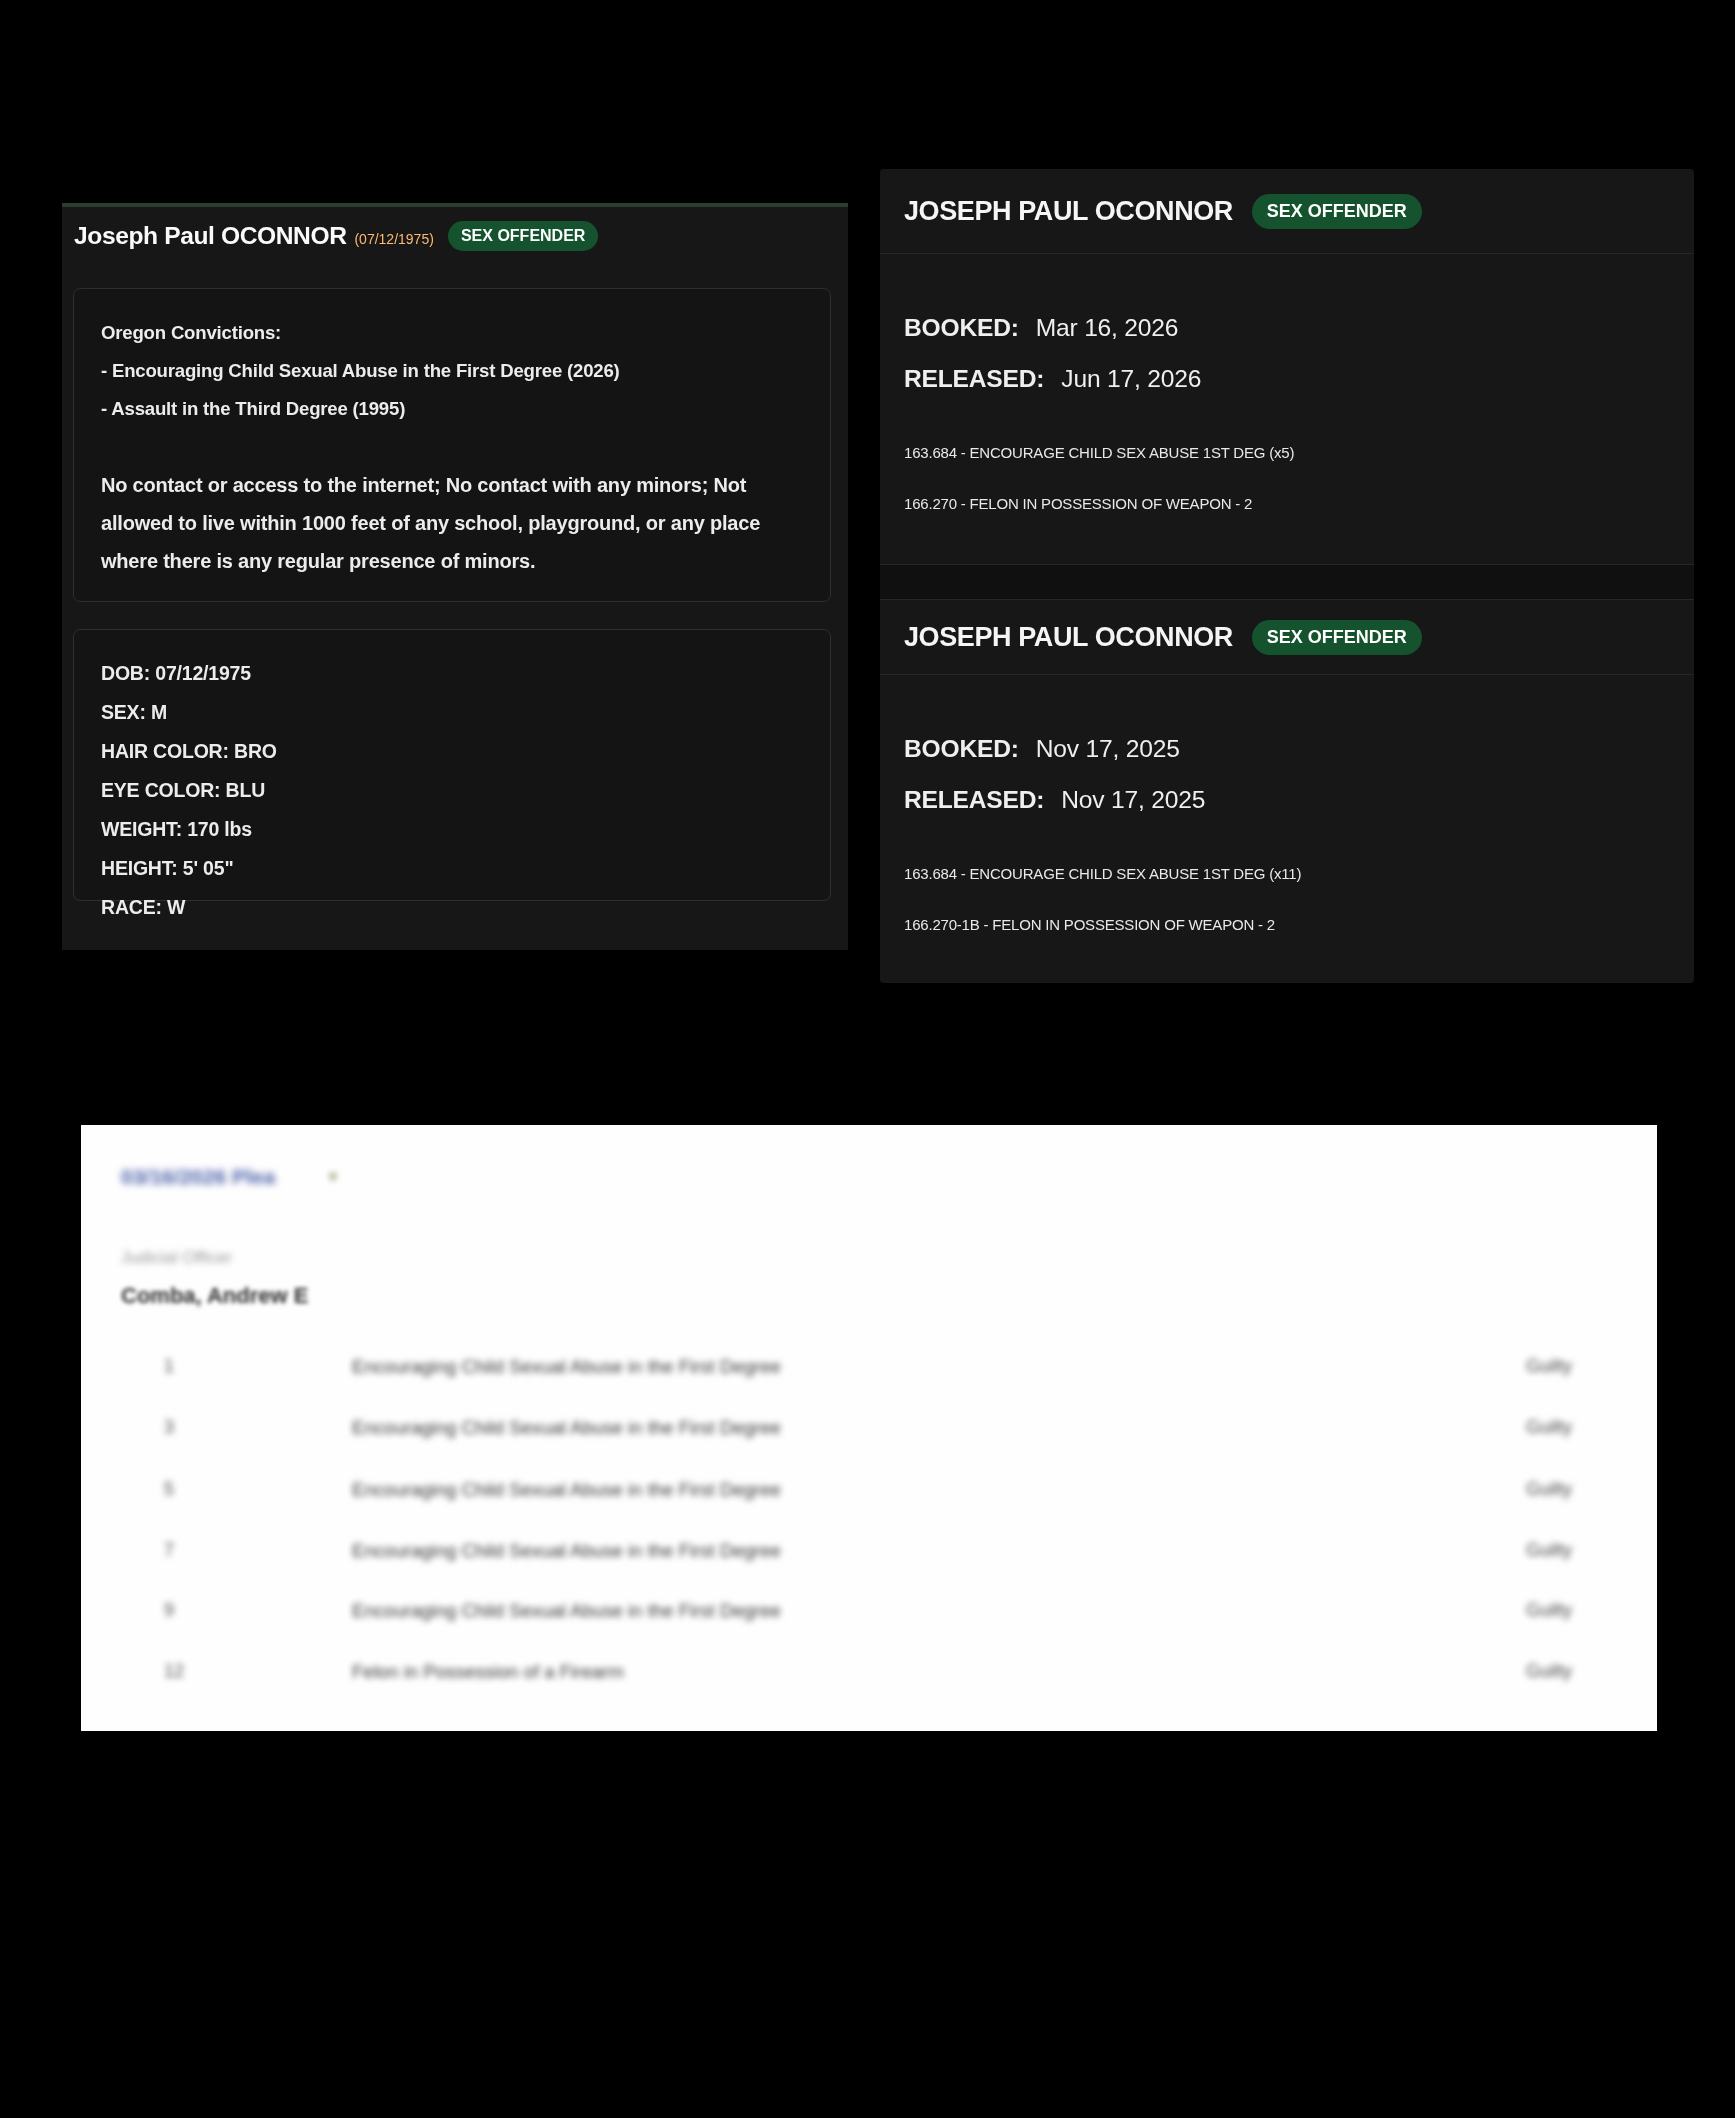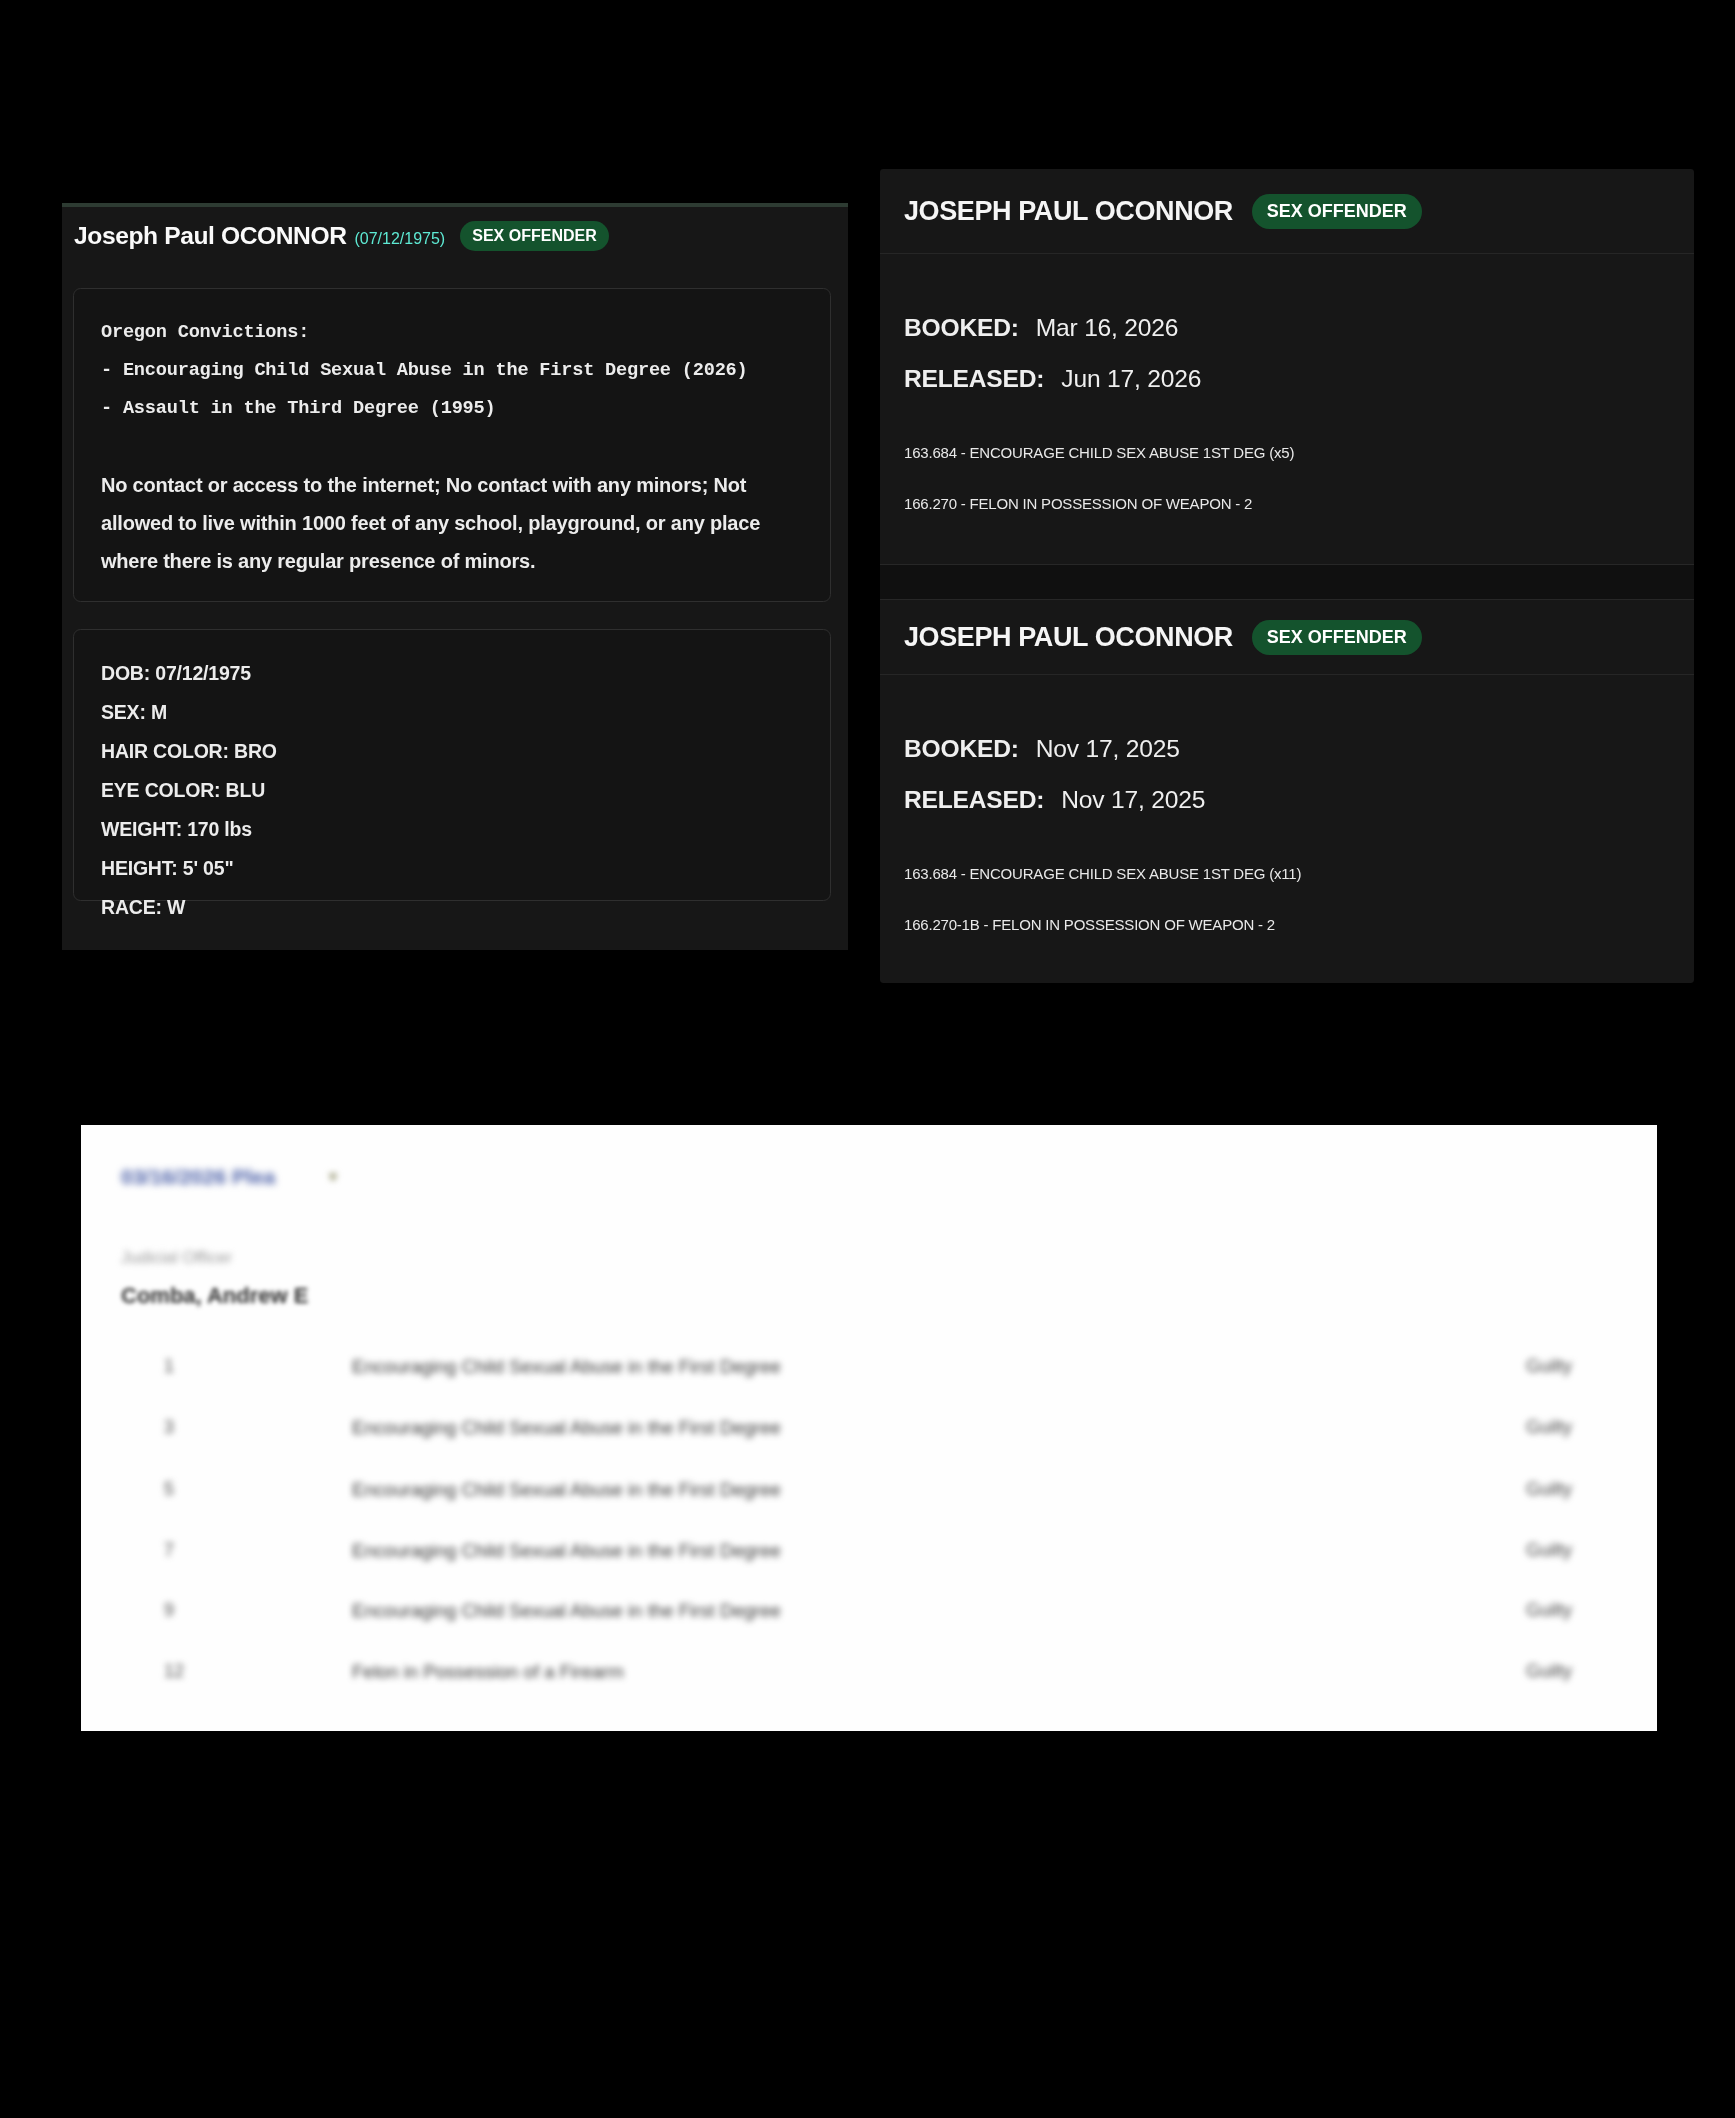--- a/index.html
+++ b/index.html
@@ -14,36 +14,36 @@
     position:absolute;left:62px;top:203px;width:786px;height:747px;
     background:#171717;
   }
   .panel-top-strip{
     position:absolute;left:0;top:0;width:100%;height:4.2px;background:#2d3b32;
   }
   .profile-title-row{
     position:absolute;left:12px;top:18px;display:flex;align-items:center;gap:14.4px;white-space:nowrap;
   }
   .profile-name{font-size:24.6px;font-weight:700;color:#fafafa;letter-spacing:-0.4px;}
-  .profile-dob{font-size:16px;font-weight:400;color:#5eead4;margin-left:6px;}
+  .profile-dob{font-size:14px;font-weight:400;color:#fdba74;margin-left:6px;}
   .badge{
     background:#14532d;color:#ffffff;font-weight:700;
     border-radius:18.6px;display:inline-block;line-height:1;
   }
   .badge.small{font-size:16px;padding:6.8px 12.7px;letter-spacing:0;}
   .badge.large{font-size:18px;padding:8.5px 15.3px;letter-spacing:0;}
 
   .inner-card{
     position:absolute;left:11px;width:758px;
     background:#141414;border:0.8px solid #2f2f2f;border-radius:7.6px;
     box-sizing:border-box;color:#ececec;
   }
   .convictions-card{top:85px;height:314px;padding:24.6px 27px;}
   .details-card{top:426px;height:272px;padding:24px 27px;}
-  .conv-line{font-size:18.6px;font-weight:700;line-height:38px;letter-spacing:-0.2px;font-family:Liberation Mono, monospace;}
+  .conv-line{font-size:18.6px;font-weight:700;line-height:38px;letter-spacing:-0.2px;}
   .conv-spacer{height:38px;}
   .restrictions{font-size:20px;font-weight:700;line-height:38px;letter-spacing:-0.2px;max-width:699px;}
   .detail-line{font-size:19.5px;font-weight:700;line-height:39px;letter-spacing:-0.2px;}
 
   
   .booking-panel{
     position:absolute;left:880px;top:169px;width:814px;height:814px;
     background:#171717;border-radius:3.4px;
   }
   .booking-header{

